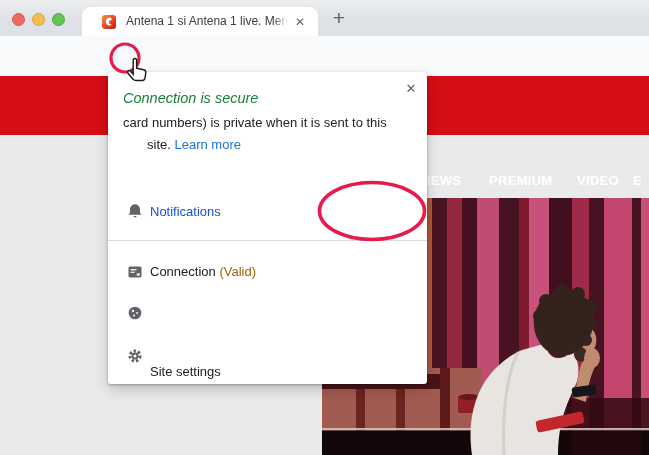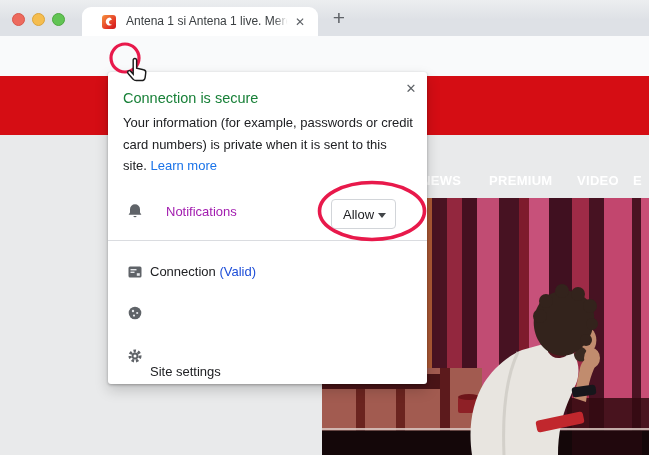--- a/index.html
+++ b/index.html
@@ -37,38 +37,38 @@
   .navbar{position:absolute;left:0;top:76px;width:649px;height:59px;background:#D50D14;}
   .nav-item{position:absolute;top:97px;font-size:13px;font-weight:bold;color:#fff;
             letter-spacing:.3px;white-space:nowrap;}
   .photo{position:absolute;left:322px;top:198px;width:327px;height:257px;overflow:hidden;}
 
   
   .popup{position:absolute;left:108px;top:72px;width:319px;height:312px;background:#fff;
          border-radius:3px;box-shadow:0 1px 3px rgba(0,0,0,.28),0 6px 14px rgba(0,0,0,.18);}
   .popup-close{position:absolute;left:294px;top:8px;width:18px;height:18px;text-align:center;
                line-height:18px;font-size:13px;color:#5F6368;cursor:default;}
-  .popup-title{position:absolute;left:15px;top:18px;font-size:14.5px;color:#188038;}
+  .popup-title{position:absolute;left:15px;top:18px;font-size:14.5px;color:#188038;font-style:italic;}
   .popup-body{position:absolute;left:15px;top:40px;width:300px;font-size:13px;
               color:#202124;line-height:21.5px;}
   .popup-body .bl{display:block;white-space:nowrap;}
-  .popup-body .lastline{display:block;white-space:nowrap;}
+  .popup-body .lastline{display:block;white-space:nowrap;margin-left:24px;}
   .learn-more{color:#1A73E8;text-decoration:none;}
   .perm-icon{position:absolute;left:19px;top:131px;}
-  .perm-label{position:absolute;left:58px;top:132px;font-size:13px;color:#a21caf;}
+  .perm-label{position:absolute;left:42px;top:132px;font-size:13px;color:#1d4ed8;}
   .allow-btn{position:absolute;left:223px;top:127px;width:65px;height:30px;background:#fff;
              border:1px solid #D2D5D9;border-radius:4px;}
   .allow-label{position:absolute;left:11px;top:7px;font-size:13px;color:#202124;}
   .allow-caret{position:absolute;right:9px;top:13px;width:0;height:0;
                border-left:4.5px solid transparent;border-right:4.5px solid transparent;
                border-top:5px solid #424549;}
   .divider{position:absolute;left:0;top:168px;width:319px;height:1px;background:#DADCE0;}
   .row-icon{position:absolute;left:19px;}
   .row-text{position:absolute;left:42px;font-size:13px;color:#202124;white-space:nowrap;}
-  .row-detail{color:#1d4ed8;}
+  .row-detail{color:#a16207;}
 
   
   .annot{position:absolute;pointer-events:none;}
 </style>
 </head>
 <body>
 
 <div class="stage">
 
   <div class="tabstrip">
@@ -172,36 +172,31 @@
         <ellipse cx="270" cy="160" rx="8" ry="10" fill="#C18C6E"></ellipse>
         <rect x="250" y="188" width="24" height="10" rx="3" fill="#16161B" transform="rotate(-8 262 193)"></rect>
       </g>
     </svg>
   </div>
 
   <div class="popup">
     <span class="popup-close">✕</span>
     <div class="popup-title">Connection is secure</div>
     <div class="popup-body">
-      <span class="bl">Your information (for example, passwords or credit</span>
       <span class="bl">card numbers) is private when it is sent to this</span>
       <span class="lastline"><span>site.</span>
         <a href="#" class="learn-more">Learn more</a>
       </span>
     </div>
 
     <svg class="perm-icon" width="16" height="16" viewBox="0 0 16 16">
       <path d="M8 1.2 a5 5 0 0 0 -5 5 v3.4 l-1.4 2.1 h12.8 l-1.4 -2.1 V6.2 a5 5 0 0 0 -5 -5 z" fill="#5F6368"></path>
       <path d="M6.3 13 a1.8 1.8 0 0 0 3.4 0 z" fill="#5F6368"></path>
     </svg>
     <span class="perm-label">Notifications</span>
-    <div class="allow-btn">
-      <span class="allow-label">Allow</span>
-      <span class="allow-caret"></span>
-    </div>
 
     <div class="divider"></div>
 
     <svg class="row-icon" style="top:192px" width="16" height="16" viewBox="0 0 16 16">
       <rect x="1.5" y="2.5" width="13" height="11" rx="1.5" fill="#5F6368"></rect>
       <rect x="3.5" y="5" width="6" height="1.4" fill="#E8EAED"></rect>
       <rect x="3.5" y="7.6" width="4" height="1.4" fill="#E8EAED"></rect>
       <rect x="9.8" y="9.2" width="3" height="2.6" fill="#E8EAED"></rect>
     </svg>
     <span class="row-text" style="top:192px"><span>Connection</span> <span class="row-detail">(Valid)</span></span>

